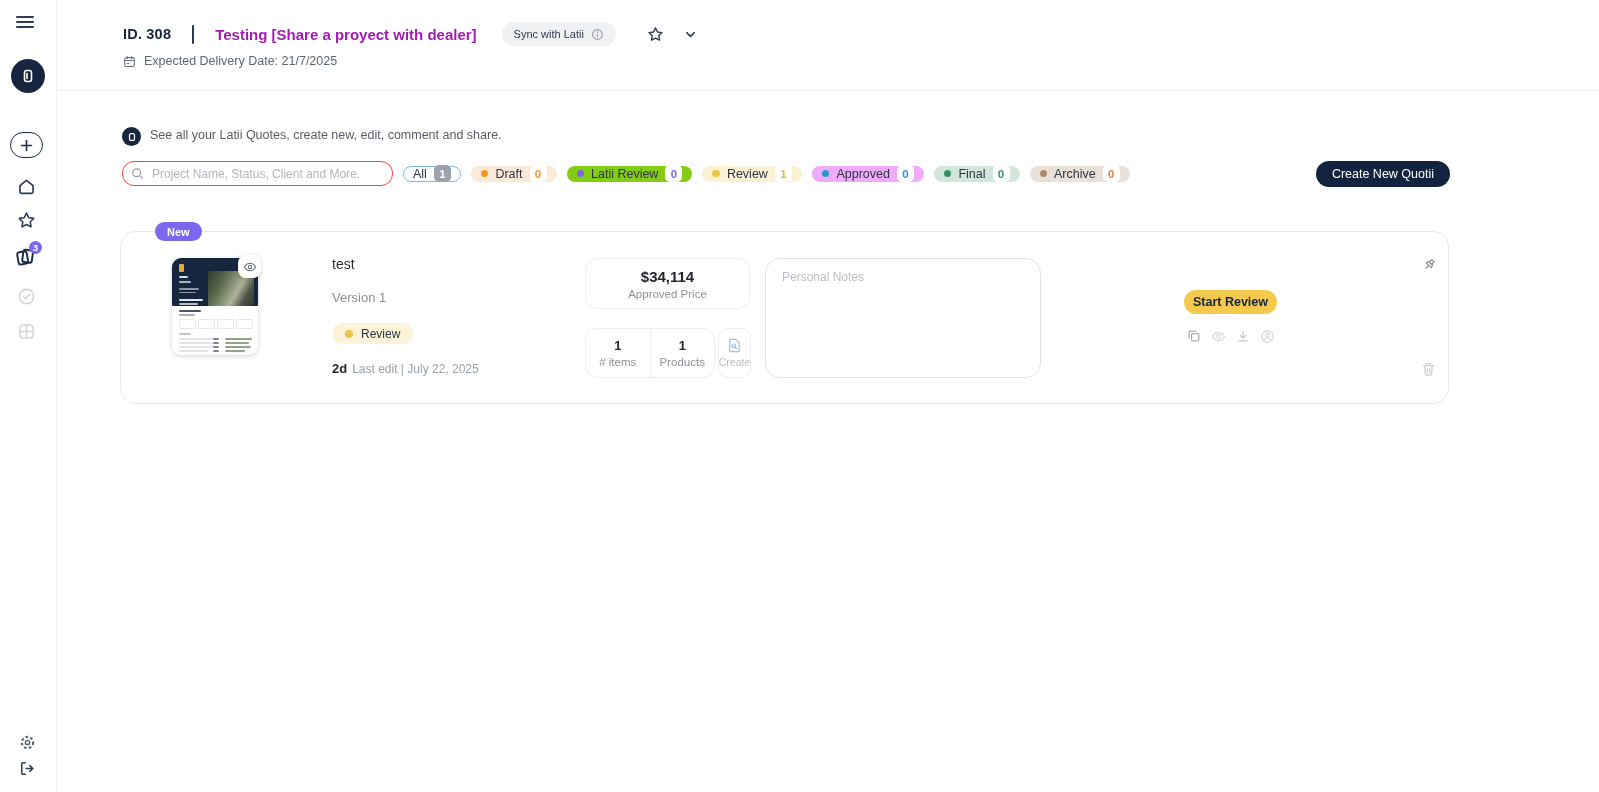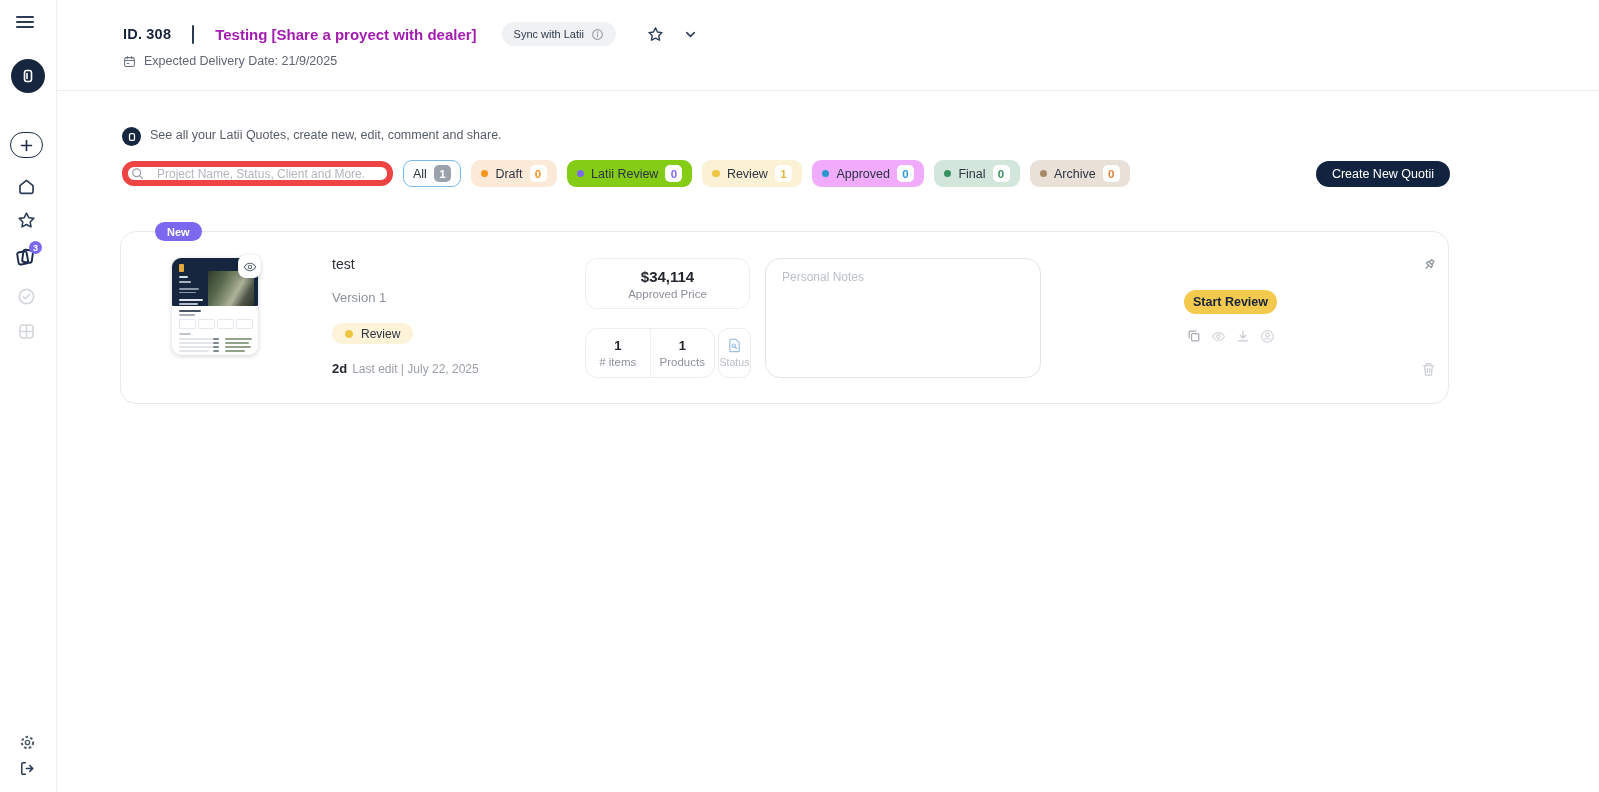--- a/index.html
+++ b/index.html
@@ -52,24 +52,24 @@
   .q-icon { width:19px; height:19px; border-radius:50%; background:#16263f; color:#fff;
     display:flex; align-items:center; justify-content:center; margin-top:3px; flex:none; }
   .q-title { font-size:15.5px; font-weight:bold; color:#1d2531; }
   .q-sub { font-size:12.5px; color:#565d66; margin-top:4px; }
 
   
   .filter-row { position:absolute; left:122px; top:161px; width:1328px; height:25px;
     display:flex; align-items:center; gap:10px; }
   .searchbox { position:relative; width:271px; height:25px; flex:none; }
   .searchbox svg { position:absolute; left:9px; top:6px; color:#9aa0a6; }
-  .searchbox input { width:100%; height:100%; border:6px solid #ef4444; border-radius:12px;
+  .searchbox input { width:100%; height:100%; border:1px solid #ef4444; border-radius:12px;
     padding:0 10px 0 29px; font-size:12px; color:#701a75; outline:none; font-family:inherit; }
   .searchbox input::placeholder { color:#b2b6bb; }
-  .chip { display:inline-flex; align-items:center; height:27px; border-radius:9px;
+  .chip { display:inline-flex; align-items:center; height:16px; border-radius:9px;
     border:1px solid transparent; padding:0 9px; font-size:12.5px; color:#2c3442;
     font-weight:500; cursor:pointer; background:#eee; font-family:inherit; flex:none;justify-content:center; }
   .chip .dot { width:7.5px; height:7.5px; border-radius:50%; margin-right:7px; flex:none; }
   .chip .chip-count { margin-left:7px; min-width:17px; height:16.5px; border-radius:5px;
     padding:0 4px; font-size:11.5px; font-weight:600; display:inline-flex;
     align-items:center; justify-content:center; }
   .create-btn { margin-left:auto; height:26px; border:none; border-radius:14px;
     background:#12233f; color:#fff; font-size:12.5px; font-weight:500; padding:0 16px;
     cursor:pointer; font-family:inherit; flex:none; }
 
@@ -243,21 +243,21 @@
           </svg>
       </button>
     </div>
     <div class="tb-row2">
       <span class="cal">
         <svg width="13" height="13" viewBox="0 0 16 16" fill="none" stroke="currentColor" stroke-width="1.3" stroke-linecap="round">
             <rect x="2" y="3.2" width="12" height="11" rx="2"></rect>
             <path d="M2 6.8h12M5.3 1.8v2.8M10.7 1.8v2.8M5 10.5h2"></path>
           </svg>
       </span>
-      <span>Expected Delivery Date: 21/9/2025</span>
+      <span>Expected Delivery Date: 21/7/2025</span>
     </div>
   </header>
 
   <div class="section-head">
     <span class="q-icon">
       <svg width="10" height="10" viewBox="0 0 16 16" fill="none" stroke="currentColor" stroke-width="2" stroke-linecap="round">
           <rect x="4" y="2.5" width="8" height="11" rx="2.5"></rect>
         </svg>
     </span>
     <div>
@@ -379,21 +379,21 @@
         <span class="stat-lab">Products</span>
       </span>
     </div>
 
     <button class="files-box">
       <svg width="15" height="15" viewBox="0 0 16 16" fill="none" stroke="currentColor" stroke-width="1.3" stroke-linecap="round" stroke-linejoin="round">
           <path d="M9.5 1.5H4a1 1 0 0 0-1 1v11a1 1 0 0 0 1 1h8a1 1 0 0 0 1-1V5z"></path>
           <circle cx="7.2" cy="8.2" r="1.8"></circle>
           <path d="M8.6 9.6l1.6 1.6"></path>
         </svg>
-      <span class="files-lab">Status</span>
+      <span class="files-lab">Create</span>
     </button>
 
     <textarea class="notes" placeholder="Personal Notes" style=""></textarea>
 
     <button class="review-btn">Start Review</button>
 
     <div class="card-icons">
       <button class="ci-copy">
         <svg width="14" height="14" viewBox="0 0 16 16" fill="none" stroke="currentColor" stroke-width="1.4" stroke-linejoin="round">
             <rect x="5.2" y="5.2" width="8.3" height="8.3" rx="1.2"></rect>

